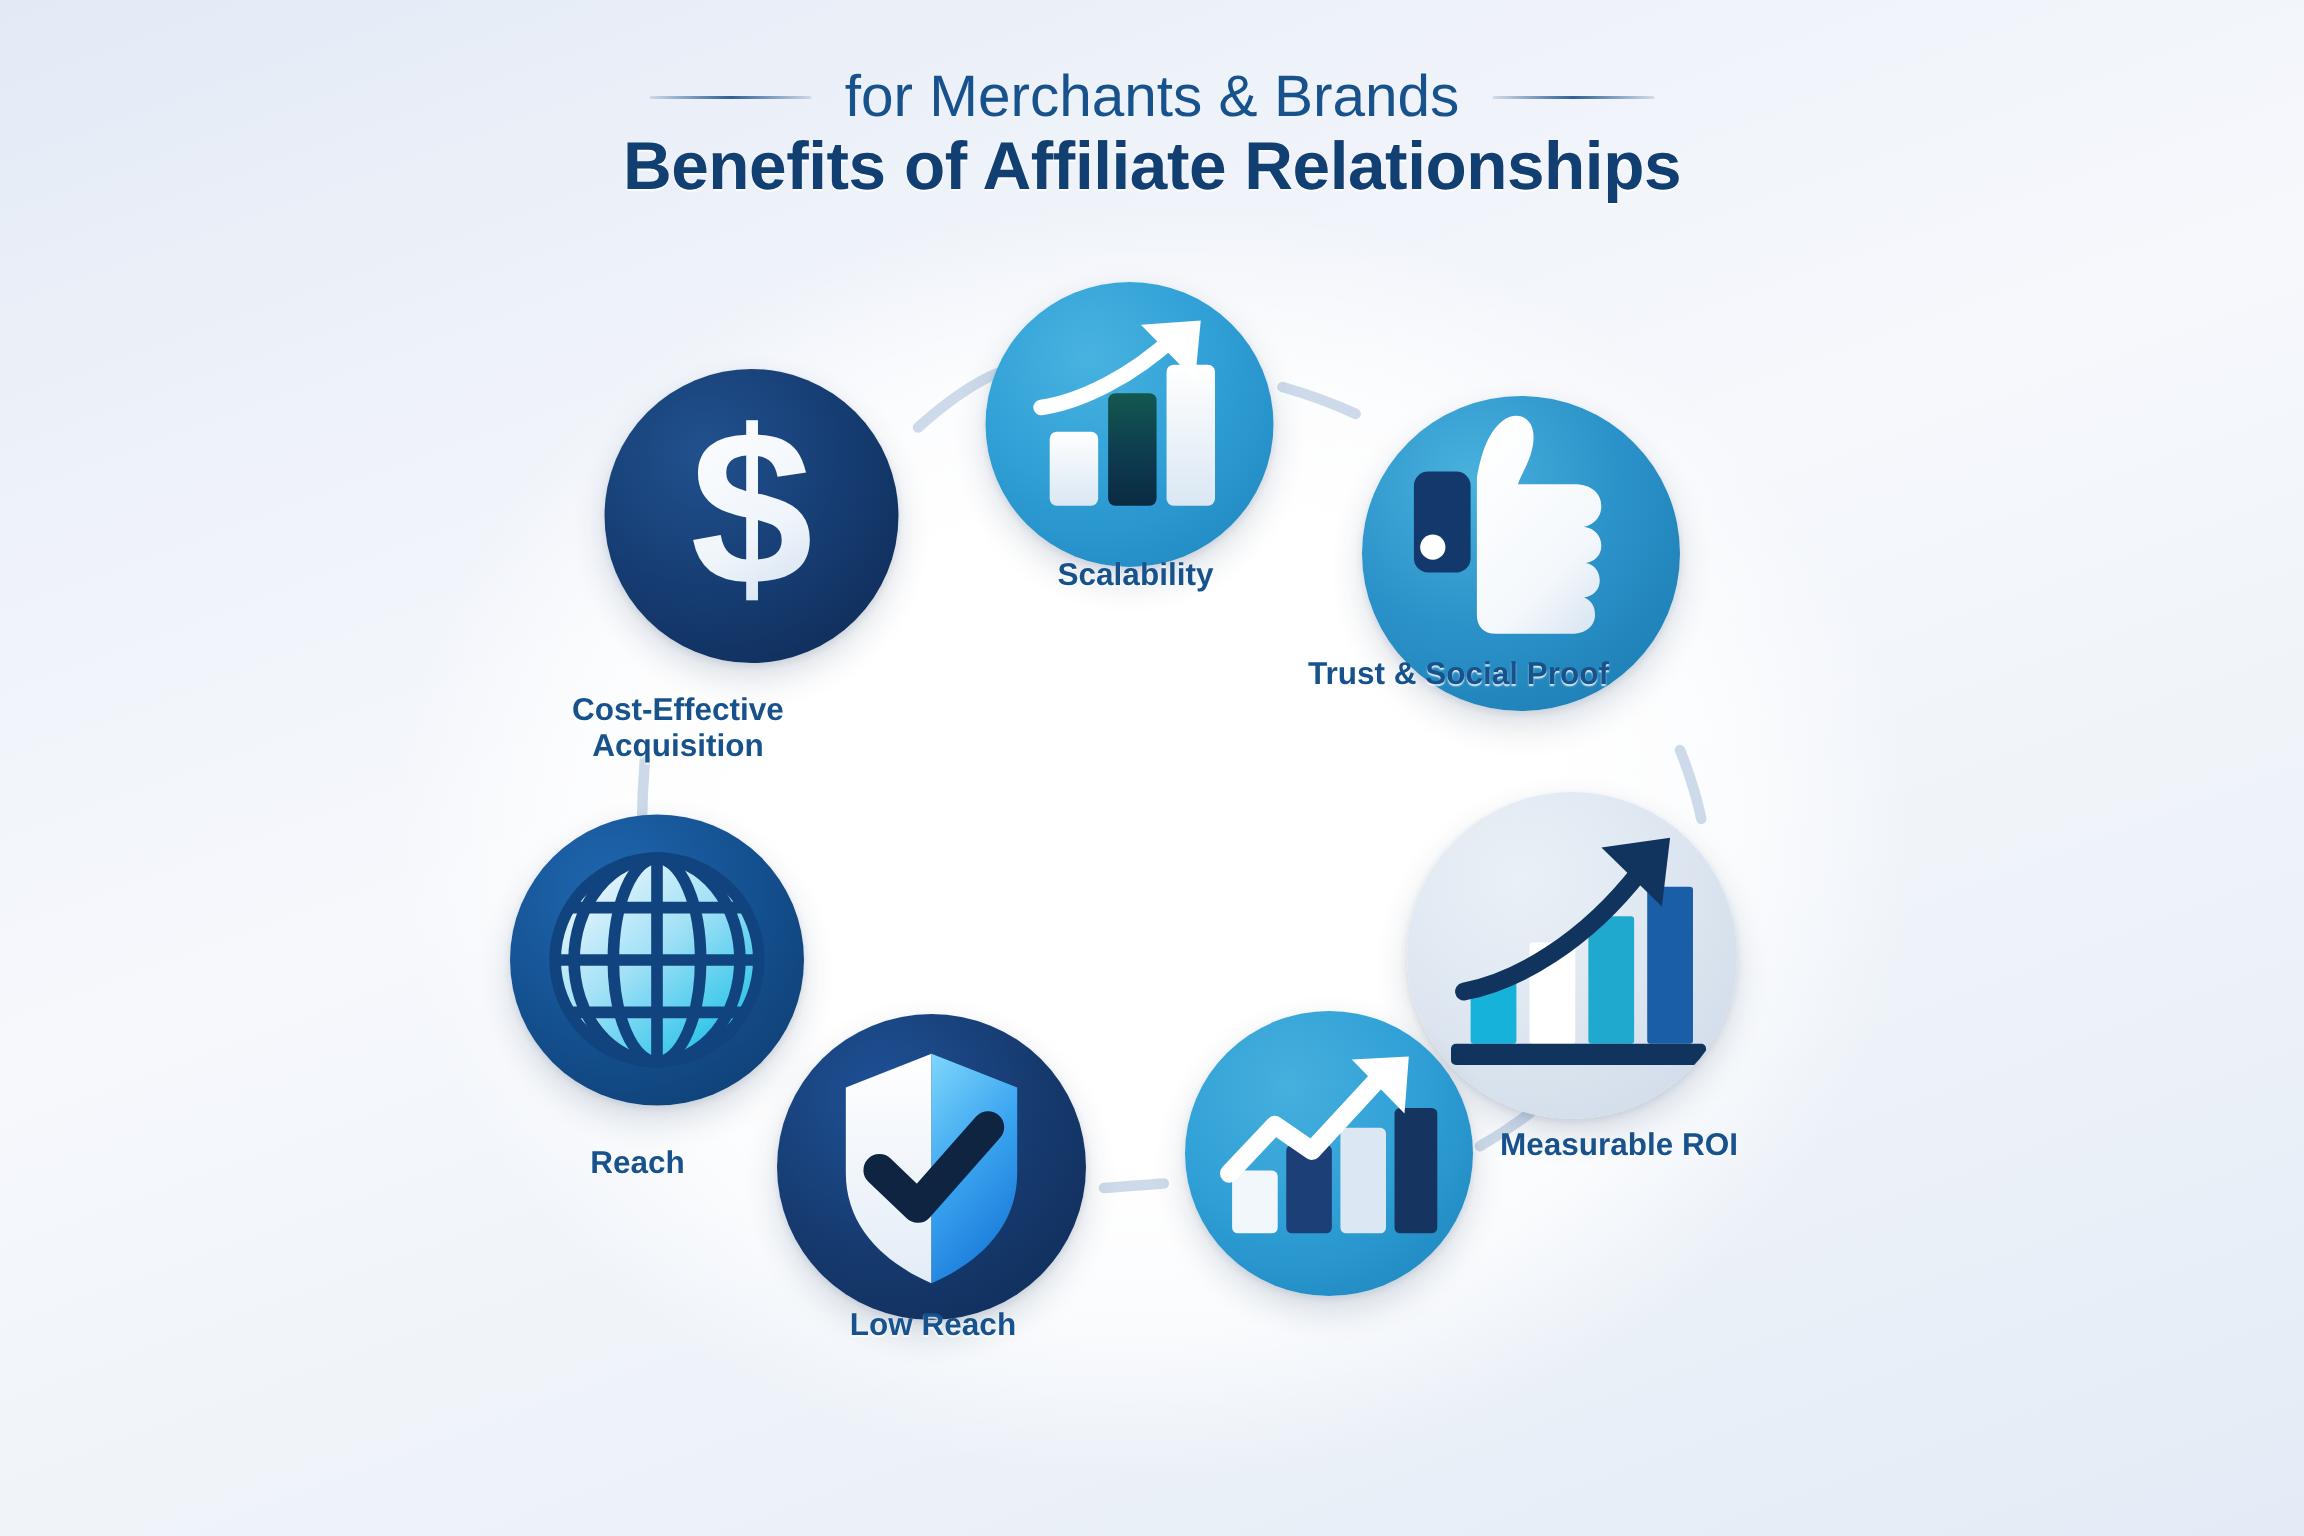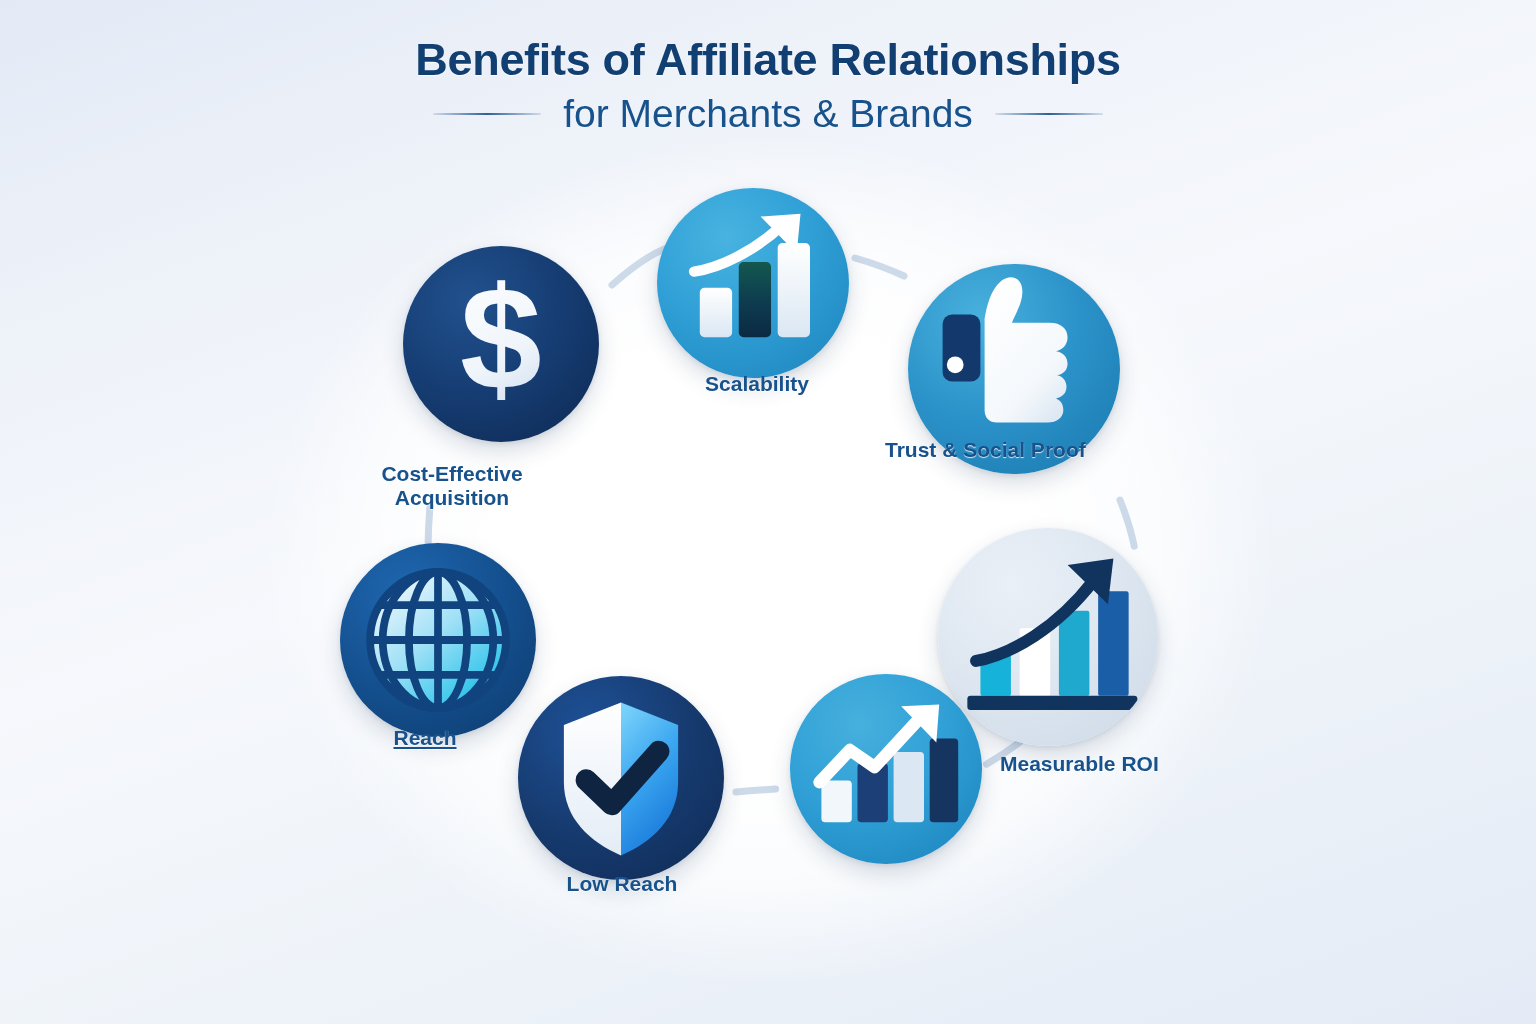--- a/index.html
+++ b/index.html
@@ -96,26 +96,26 @@
   }
   .lbl-center { transform: translateX(-50%); text-align: center; }
   .lbl-left   { text-align: left; }
 </style>
 </head>
 <body>
 
 <div id="canvas">
 
   <div id="title-block">
-    <div id="title-main">Benefits of Affiliate Relationships</div>
     <div id="subtitle-row">
       <div class="rule"></div>
       <div id="subtitle-text">for Merchants &amp; Brands</div>
       <div class="rule"></div>
     </div>
+    <div id="title-main">Benefits of Affiliate Relationships</div>
   </div>
 
   <svg id="connectors" viewBox="0 0 1536 1024">
     <g fill="none" stroke="#c4d3e5" stroke-width="7" stroke-linecap="round" opacity="0.85">
       <path d="M612,285 Q648,253 673,246" stroke-dasharray="64 250"></path>
       <path d="M855,258 Q890,268 918,283" stroke-dasharray="52 250"></path>
       <path d="M1120,500 Q1132,530 1136,556" stroke-dasharray="48 250"></path>
       <path d="M1020,742 Q996,760 972,772" stroke-dasharray="40 250"></path>
       <path d="M736,792 Q760,790 790,788" stroke-dasharray="40 250"></path>
       <path d="M470,714 Q492,700 516,689" stroke-dasharray="44 250"></path>
@@ -189,21 +189,21 @@
                  C151,101 147,105 141,106
                  C147,107 150,112 150,117
                  C150,123 146,127 140,128
                  C145,130 147,134 147,139
                  C147,146 141,151 132,151
                  L84,151
                  C76,151 72,146 72,139 Z" fill="url(#gThumb)"></path>
       </svg>
     </div>
   </div>
-  <div class="node-label lbl-left" style="left:872px; top:438px; width:420px;margin-left:13px;">Trust &amp; Social Proof</div>
+  <div class="node-label lbl-left" style="left:872px; top:438px; width:420px;">Trust &amp; Social Proof</div>
 
   <div class="node" style="left:938px; top:528px;">
     <div class="icon-circle" style="width:220px; height:218px; background:radial-gradient(circle at 34% 26%, #eaf0f7 0%, #dde6f0 50%, #ccd9e7 100%);">
       <svg class="icon-svg" viewBox="0 0 200 200">
         <rect x="38" y="116" width="28" height="38" rx="2" fill="#17b2d9"></rect>
         <rect x="74" y="92" width="28" height="62" rx="2" fill="#ffffff"></rect>
         <rect x="110" y="76" width="28" height="78" rx="2" fill="#1fa9cf"></rect>
         <rect x="146" y="58" width="28" height="96" rx="2" fill="#1a5ea8"></rect>
         <rect x="26" y="154" width="156" height="13" rx="3" fill="#11345f"></rect>
         <path d="M34,122 C66,116 108,92 142,48" stroke="#11345f" stroke-width="11" fill="none" stroke-linecap="round"></path>
@@ -264,15 +264,15 @@
           <line x1="30" y1="100" x2="170" y2="100"></line>
           <line x1="42" y1="64" x2="158" y2="64"></line>
           <line x1="42" y1="136" x2="158" y2="136"></line>
           <line x1="100" y1="30" x2="100" y2="170"></line>
           <ellipse cx="100" cy="100" rx="30" ry="70"></ellipse>
           <ellipse cx="100" cy="100" rx="57" ry="70"></ellipse>
         </g>
       </svg>
     </div>
   </div>
-  <div class="node-label lbl-center" style="left:425px; top:726px; width:280px;text-decoration:underline;">Reach</div>
+  <div class="node-label lbl-center" style="left:425px; top:764px; width:280px;">Reach</div>
 
 </div>
 
 </body></html>

